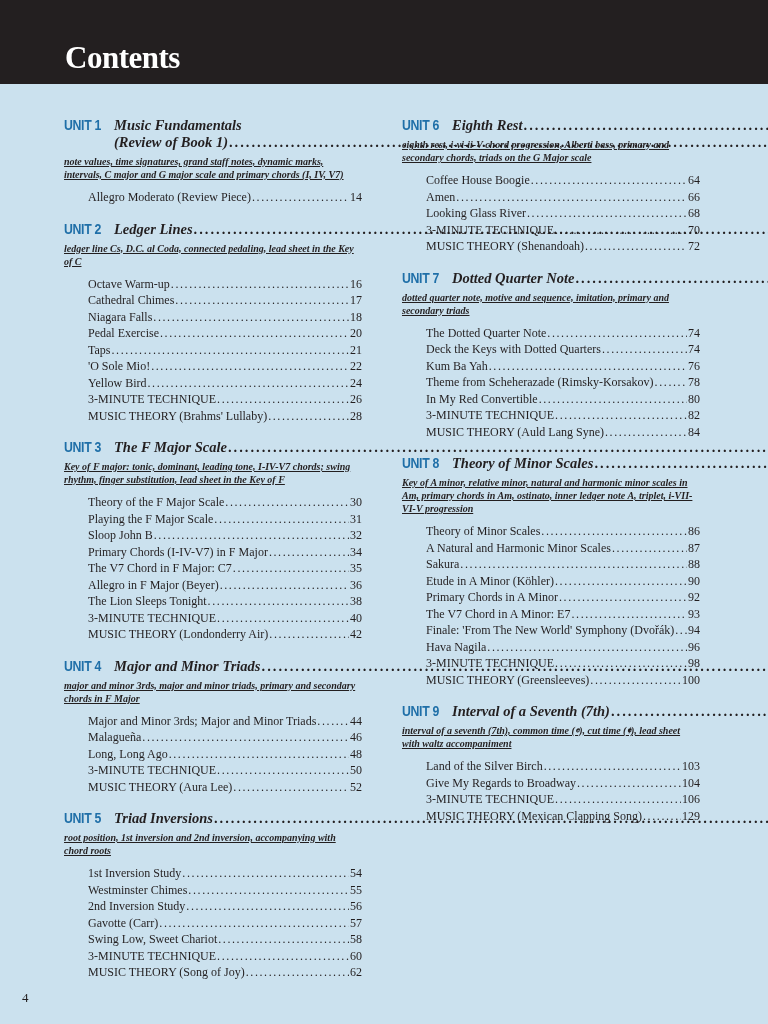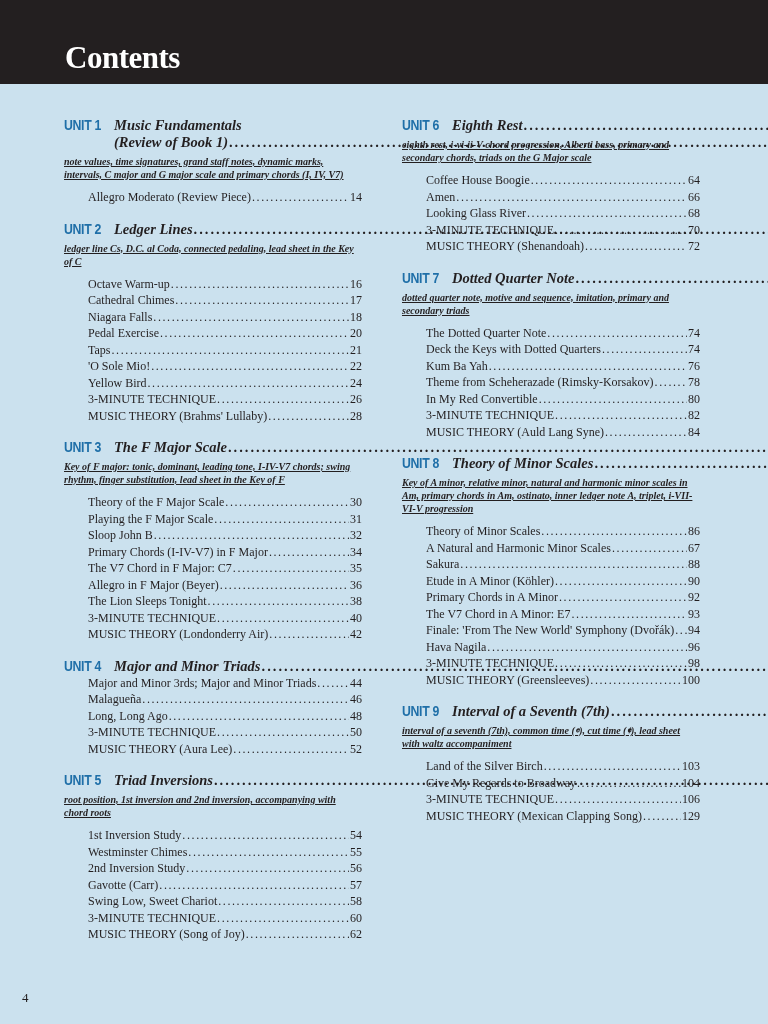--- a/index.html
+++ b/index.html
@@ -214,20 +214,21 @@
     <div class="unit">
       <div class="unit-head">
         <span class="unit-tag">UNIT 4</span>
         <div class="unit-title-wrap">
           <div class="unit-line">
             <span class="unit-title">Major and Minor Triads</span>
             <span class="dots"></span>
           </div>
         </div>
       </div>
+      <div class="unit-desc">major and minor 3rds, major and minor triads, primary and secondary chords in F Major</div>
       <div class="entries">
         <div class="entry">
           <span class="name">Major and Minor 3rds; Major and Minor Triads</span>
           <span class="dots"></span>
           <span class="pg">44</span>
         </div>
         <div class="entry">
           <span class="name">Malagueña</span>
           <span class="dots"></span>
           <span class="pg">46</span>
@@ -401,21 +402,21 @@
       <div class="unit-desc">Key of A minor, relative minor, natural and harmonic minor scales in Am, primary chords in Am, ostinato, inner ledger note A, triplet, i-VII-VI-V progression</div>
       <div class="entries">
         <div class="entry">
           <span class="name">Theory of Minor Scales</span>
           <span class="dots"></span>
           <span class="pg">86</span>
         </div>
         <div class="entry">
           <span class="name">A Natural and Harmonic Minor Scales</span>
           <span class="dots"></span>
-          <span class="pg">67</span>
+          <span class="pg">87</span>
         </div>
         <div class="entry">
           <span class="name">Sakura</span>
           <span class="dots"></span>
           <span class="pg">88</span>
         </div>
         <div class="entry">
           <span class="name">Etude in A Minor (Köhler)</span>
           <span class="dots"></span>
           <span class="pg">90</span>

